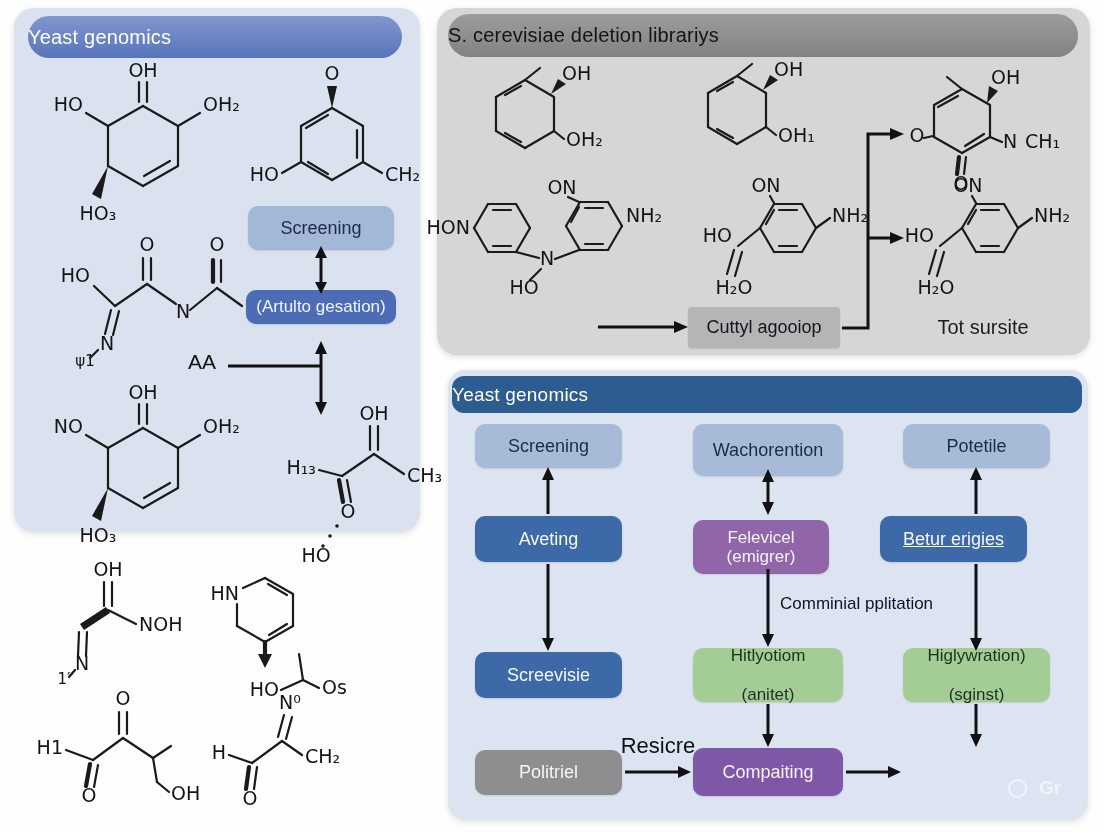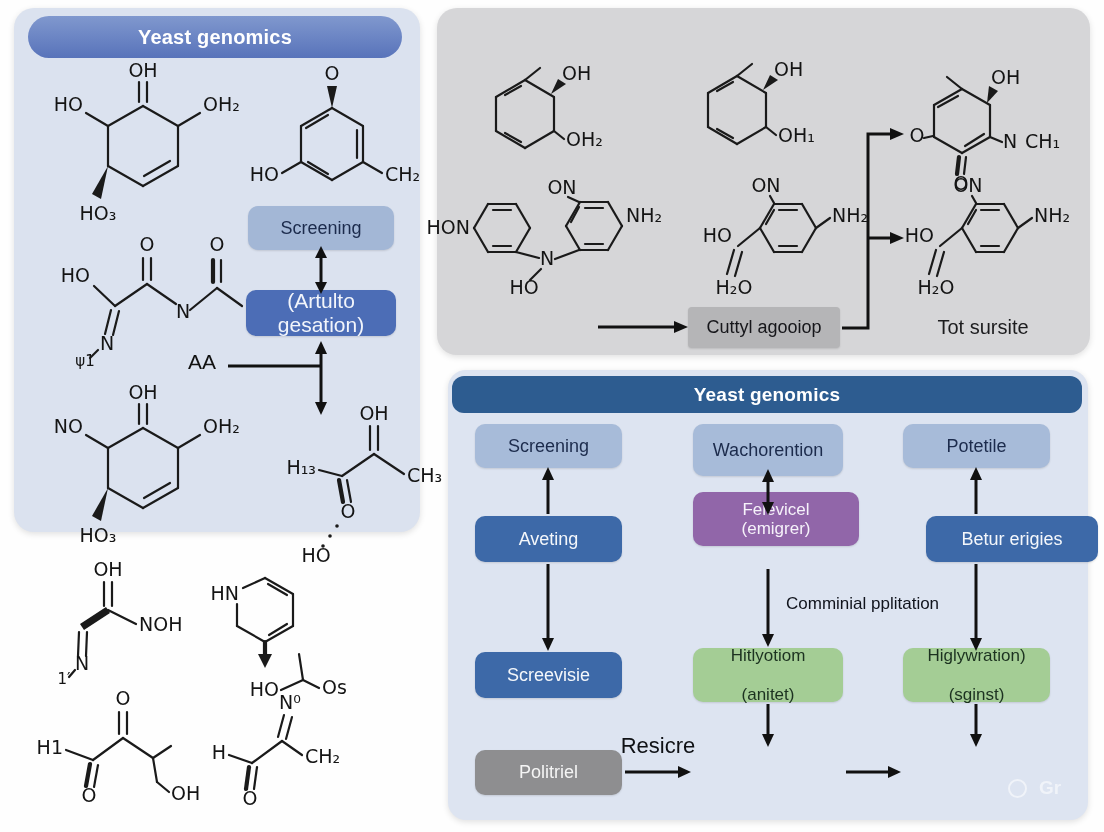--- a/index.html
+++ b/index.html
@@ -1,20 +1,20 @@
 <!DOCTYPE html>
 <html><head>
 <meta charset="utf-8">
 <style>
   html,body{margin:0;padding:0;background:#ffffff;}
   #stage{position:relative;width:1104px;height:832px;background:#fefefe;overflow:hidden;
          font-family:"Liberation Sans",sans-serif;}
   .panel{position:absolute;border-radius:20px;}
-  .hdr{position:absolute;display:flex;align-items:center;justify-content:center;
-       font-weight:bold;letter-spacing:.2px;}
+  .hdr{position:absolute;display:flex;align-items:center;
+       font-weight:normal;letter-spacing:.2px;}
   .bx{position:absolute;display:flex;flex-direction:column;align-items:center;justify-content:center;
       text-align:center;border-radius:10px;font-size:18px;line-height:1.12;box-shadow:0 1px 2px rgba(0,0,0,.12);}
   .lbl{position:absolute;color:#111;}
   .light{background:#a7bbd9;color:#1c2b4c;}
   .dblue{background:#3d69a8;color:#f4f7fb;}
   .purple{background:#9166a9;color:#f6f2fa;}
   .purple2{background:#7e58a7;color:#f6f2fa;}
   .green{background:#a4cd95;color:#1c3220;gap:20px;}
   .grayb{background:#8e8e90;color:#f5f5f5;}
   svg.chem{position:absolute;overflow:visible;}
@@ -134,26 +134,30 @@
     <text x="82" y="114" text-anchor="middle">O</text>
     <circle cx="71" cy="122" r="1.8"></circle>
       <circle cx="64" cy="132" r="1.8"></circle>
       <circle cx="57" cy="142" r="1.8"></circle>
     <text x="50" y="158" text-anchor="middle">HO</text>
   </svg>
 
   <div class="bx light" style="left:248px;top:206px;width:146px;height:44px;background:#a3b7d6;">
     <span>Screening</span>
   </div>
-  <div class="bx" style="left:246px;top:290px;width:150px;height:46px;background:#4c6db6;color:#f2f5fb;font-size:21px;">
+  <div class="bx" style="left:246px;top:290px;width:150px;height:34px;background:#4c6db6;color:#f2f5fb;font-size:17px;">
     <span>(Artulto gesation)</span>
   </div>
   <div class="lbl" style="left:188px;top:350px;font-size:21px;">AA</div>
 
   <div class="panel" style="left:437px;top:8px;width:653px;height:347px;background:#d6d6d8;box-shadow:0 2px 6px rgba(0,0,0,.12);"></div>
+  <div class="hdr" style="left:448px;top:14px;width:630px;height:43px;border-radius:21px;
+              background:linear-gradient(180deg,#9c9c9e,#828284);color:#141416;font-size:20px;">
+    <span>S. cerevisiae deletion librariys</span>
+  </div>
 
   <svg class="chem" style="left:465px;top:42px" width="150" height="140" viewBox="0 0 150 140">
     <line x1="60" y1="38" x2="89" y2="55"></line>
       <line x1="89" y1="55" x2="89" y2="89"></line>
     <line x1="89" y1="89" x2="60" y2="106"></line>
       <line x1="60" y1="106" x2="31" y2="89"></line>
     <line x1="31" y1="89" x2="31" y2="55"></line>
       <line x1="31" y1="55" x2="60" y2="38"></line>
     <line x1="56" y1="44" x2="40" y2="53"></line>
       <line x1="40" y1="91" x2="56" y2="100"></line>
@@ -289,46 +293,49 @@
   <div class="bx light" style="left:693px;top:424px;width:150px;height:52px;">
     <span>Wachorention</span>
     </div>
   <div class="bx light" style="left:903px;top:424px;width:147px;height:44px;">
     <span>Potetile</span>
     </div>
 
   <div class="bx dblue" style="left:475px;top:516px;width:147px;height:46px;">
     <span>Aveting</span>
     </div>
-  <div class="bx purple" style="left:693px;top:492px;width:166px;height:54px;font-size:17px;">
+  <div class="bx purple" style="left:693px;top:520px;width:136px;height:54px;font-size:17px;">
     <span>Felevicel</span>
     <span>(emigrer)</span>
     </div>
-  <div class="bx dblue" style="left:926px;top:516px;width:172px;height:46px;">
+  <div class="bx dblue" style="left:880px;top:516px;width:147px;height:46px;text-decoration:underline;">
     <span>Betur erigies</span>
     </div>
 
-  <div class="lbl" style="left:780px;top:594px;width:200px;font-size:17px;color:#10131c;margin-left:6px;">Comminial pplitation</div>
+  <div class="lbl" style="left:780px;top:594px;width:200px;font-size:17px;color:#10131c;">Comminial pplitation</div>
 
   <div class="bx dblue" style="left:475px;top:652px;width:147px;height:46px;">
     <span>Screevisie</span>
     </div>
   <div class="bx green" style="left:693px;top:648px;width:150px;height:54px;font-size:17px;">
     <span>Hitlyotiom</span>
     <span>(anitet)</span>
     </div>
   <div class="bx green" style="left:903px;top:648px;width:147px;height:54px;font-size:17px;">
     <span>Higlywration)</span>
     <span>(sginst)</span>
     </div>
 
   <div class="bx grayb" style="left:475px;top:750px;width:147px;height:45px;">
     <span>Politriel</span>
     </div>
   <div class="lbl" style="left:620px;top:733px;width:76px;text-align:center;font-size:22px;color:#0f1115;">Resicre</div>
+  <div class="bx purple2" style="left:693px;top:748px;width:150px;height:48px;">
+    <span>Compaiting</span>
+    </div>
 
   <svg class="chem" style="left:28px;top:558px" width="180" height="140" viewBox="0 0 180 140">
     <text x="80" y="18" text-anchor="middle">OH</text>
     <line x1="76" y1="24" x2="76" y2="48"></line>
       <line x1="84" y1="24" x2="84" y2="48"></line>
     <line x1="80" y1="52" x2="108" y2="66"></line>
     <text x="111" y="73" text-anchor="start">NOH</text>
     <polygon points="78,49 82,55 56,72 52,66"></polygon>
     <line x1="51" y1="74" x2="50" y2="98"></line>
       <line x1="59" y1="74" x2="58" y2="98"></line>

